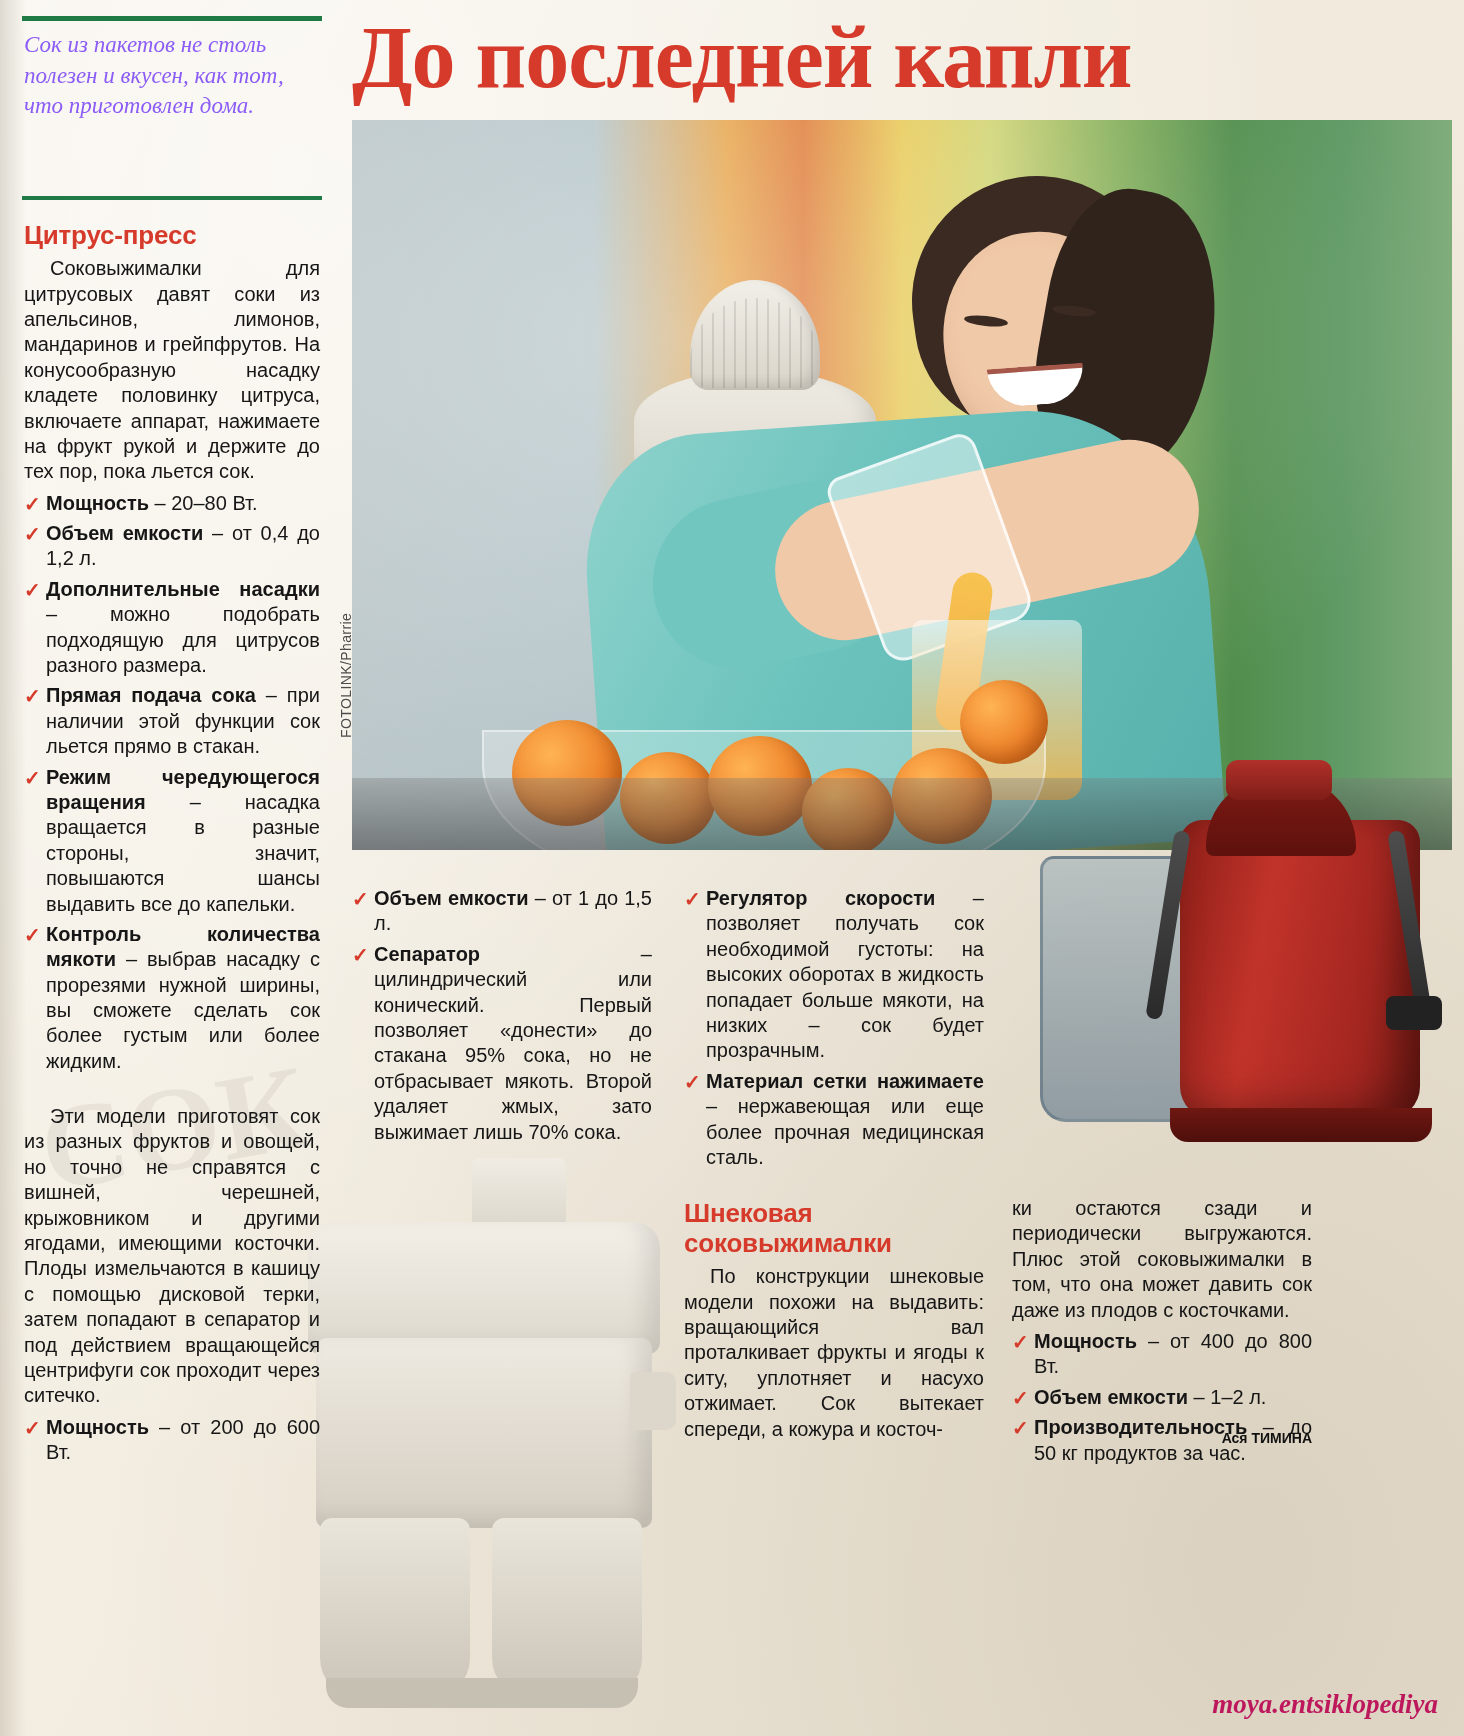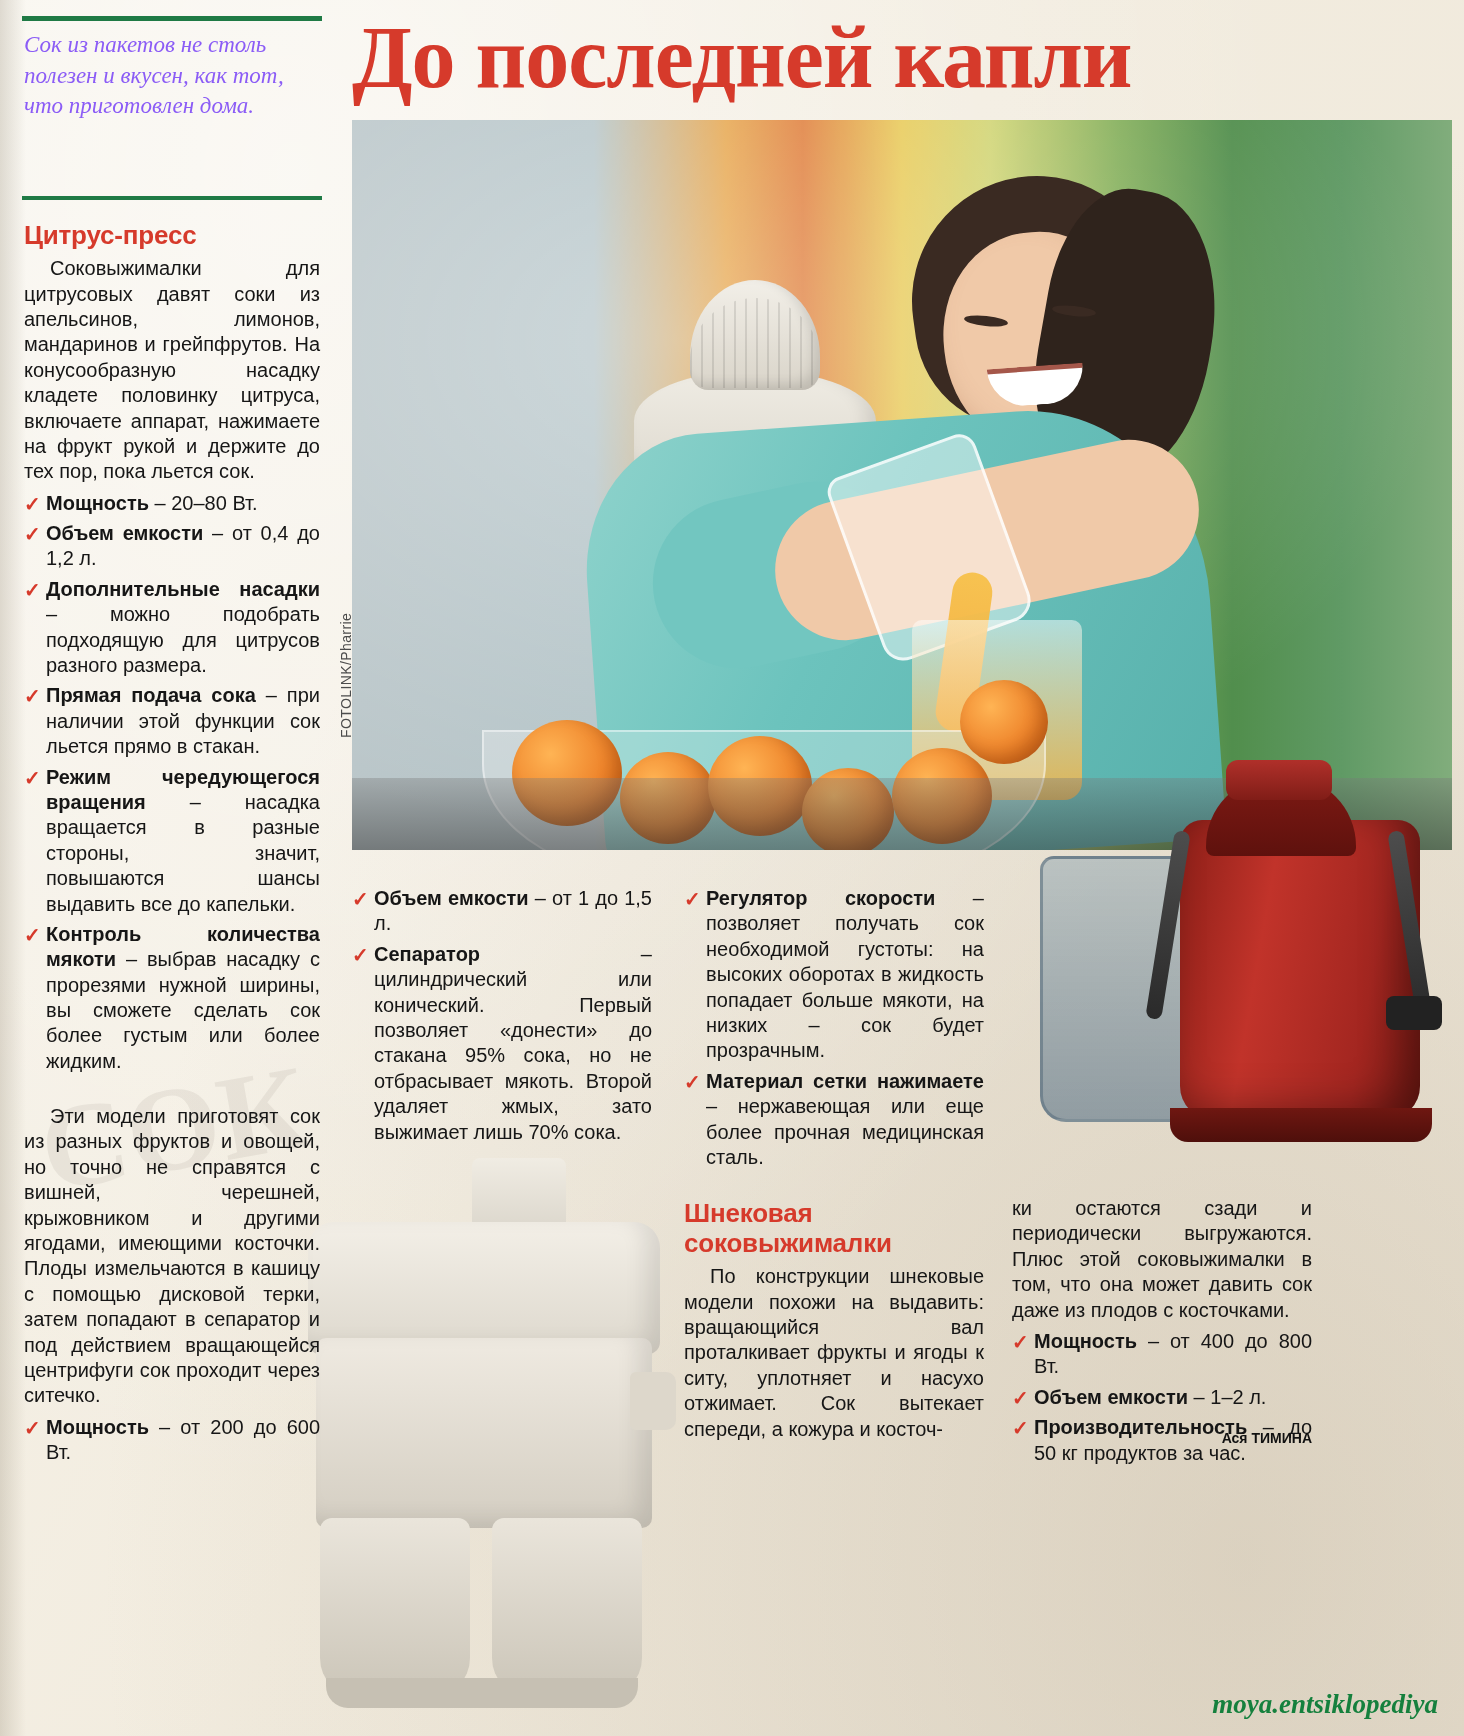--- a/index.html
+++ b/index.html
@@ -350,21 +350,21 @@
     font-size: 14px;
     color: #111;
   }
   .sitelink {
     position: absolute;
     right: 26px; bottom: 16px;
     font-family: "Liberation Serif", serif;
     font-style: italic;
     font-weight: bold;
     font-size: 27px;
-    color: #15803d;
+    color: #be185d;
   }
   .watermark {
     position: absolute;
     left: 40px; top: 1060px;
     font-family: "Liberation Serif", serif;
     font-size: 120px;
     font-weight: bold;
     color: rgba(120,110,95,0.10);
     transform: rotate(-10deg);
     pointer-events: none;

